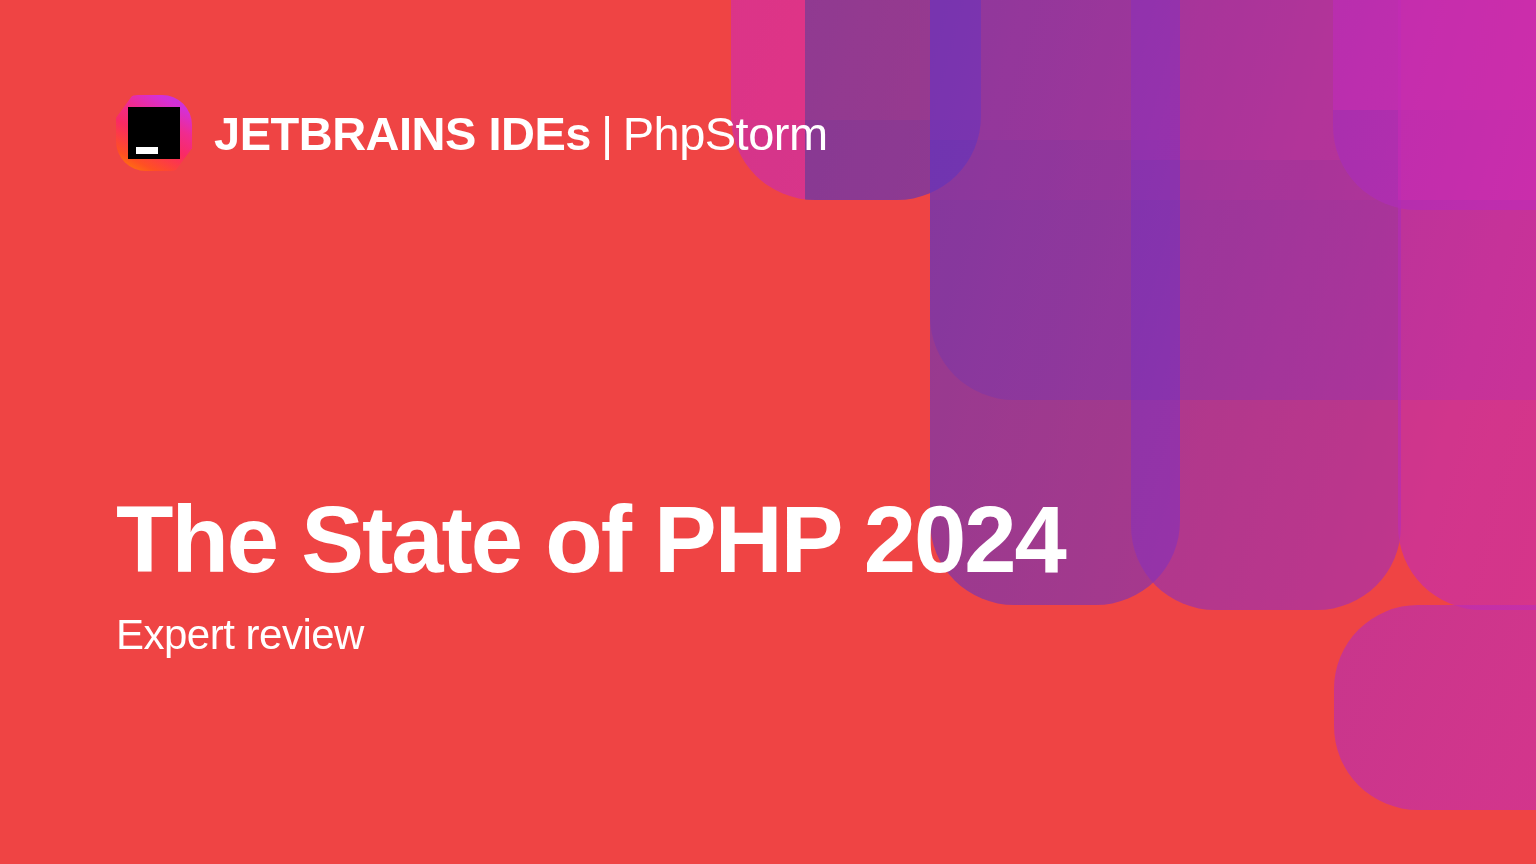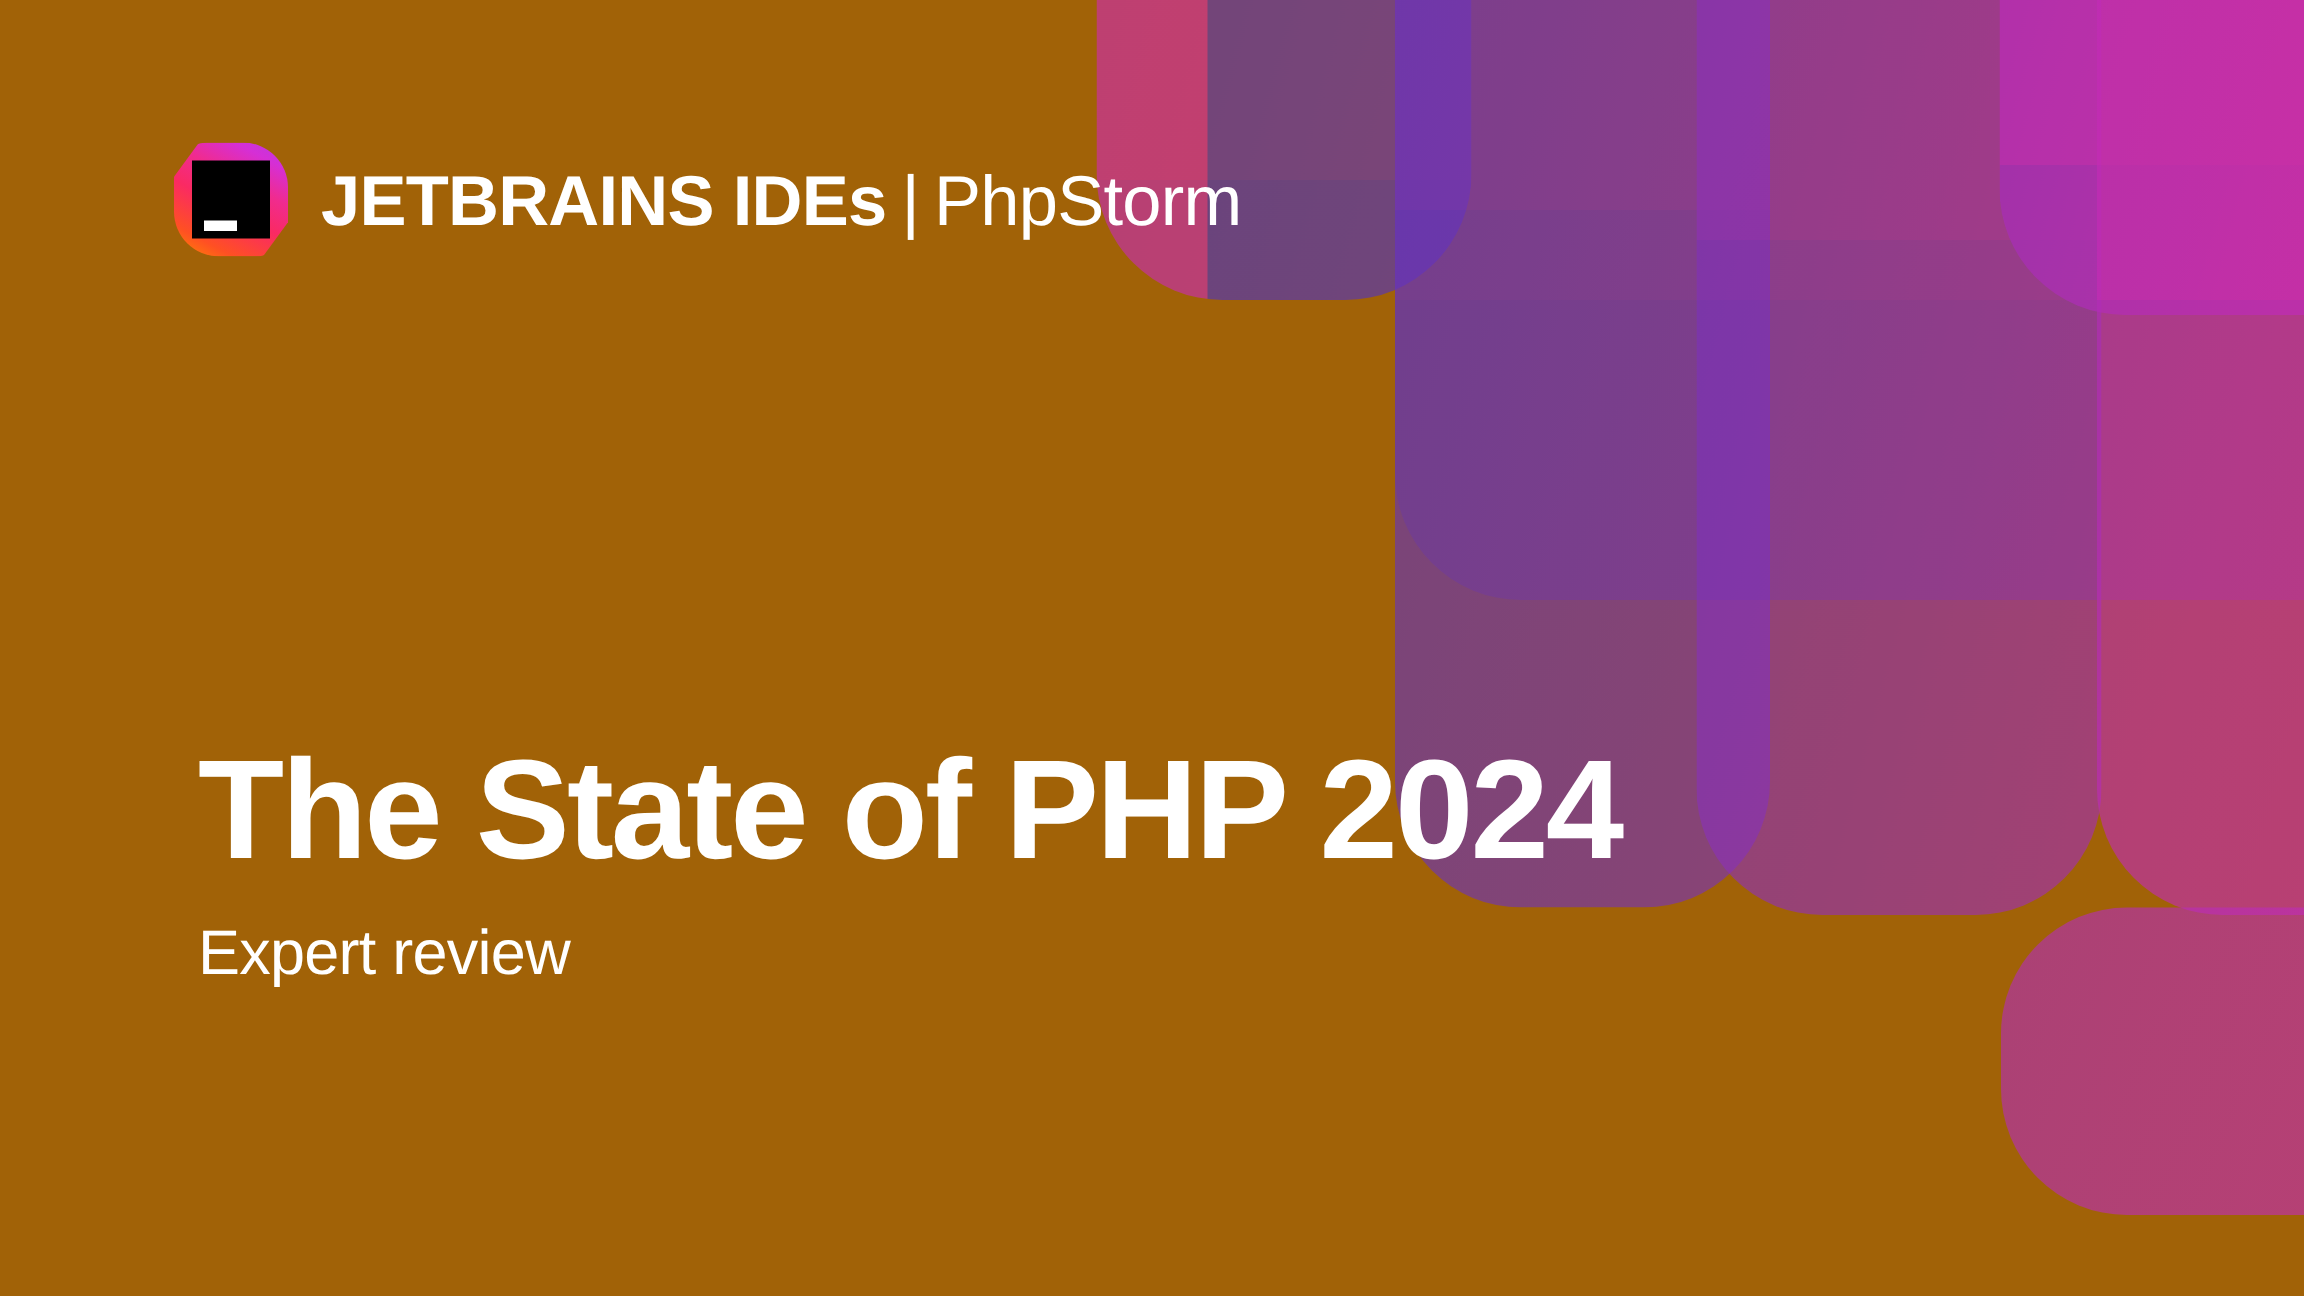--- a/index.html
+++ b/index.html
@@ -5,21 +5,21 @@
   * { margin:0; padding:0; box-sizing:border-box; }
   html, body {
     width:1536px; height:864px;
     background:#000000;
     font-family:"Liberation Sans", sans-serif;
     overflow:hidden;
   }
   .banner {
     position:relative;
     width:1536px; height:864px;
-    background:#a16207;
+    background:#ef4444;
     overflow:hidden;
   }
 
   
   .deco-layer {
     position:absolute;
     inset:0;
     pointer-events:none;
   }
   .tile {
@@ -149,21 +149,21 @@
     white-space:nowrap;
     letter-spacing:-0.5px;
   }
   .logo-text .brand { font-weight:700; }
   .logo-text .sep   { font-weight:400; padding:0 10px; }
   .logo-text .prod  { font-weight:400; }
 
   
   .headline {
     position:absolute;
-    left:132px; top:492px;
+    left:116px; top:492px;
     z-index:5;
   }
   .title {
     font-size:94px;
     font-weight:700;
     color:#ffffff;
     line-height:1.02;
     letter-spacing:-2px;
     white-space:nowrap;
   }

